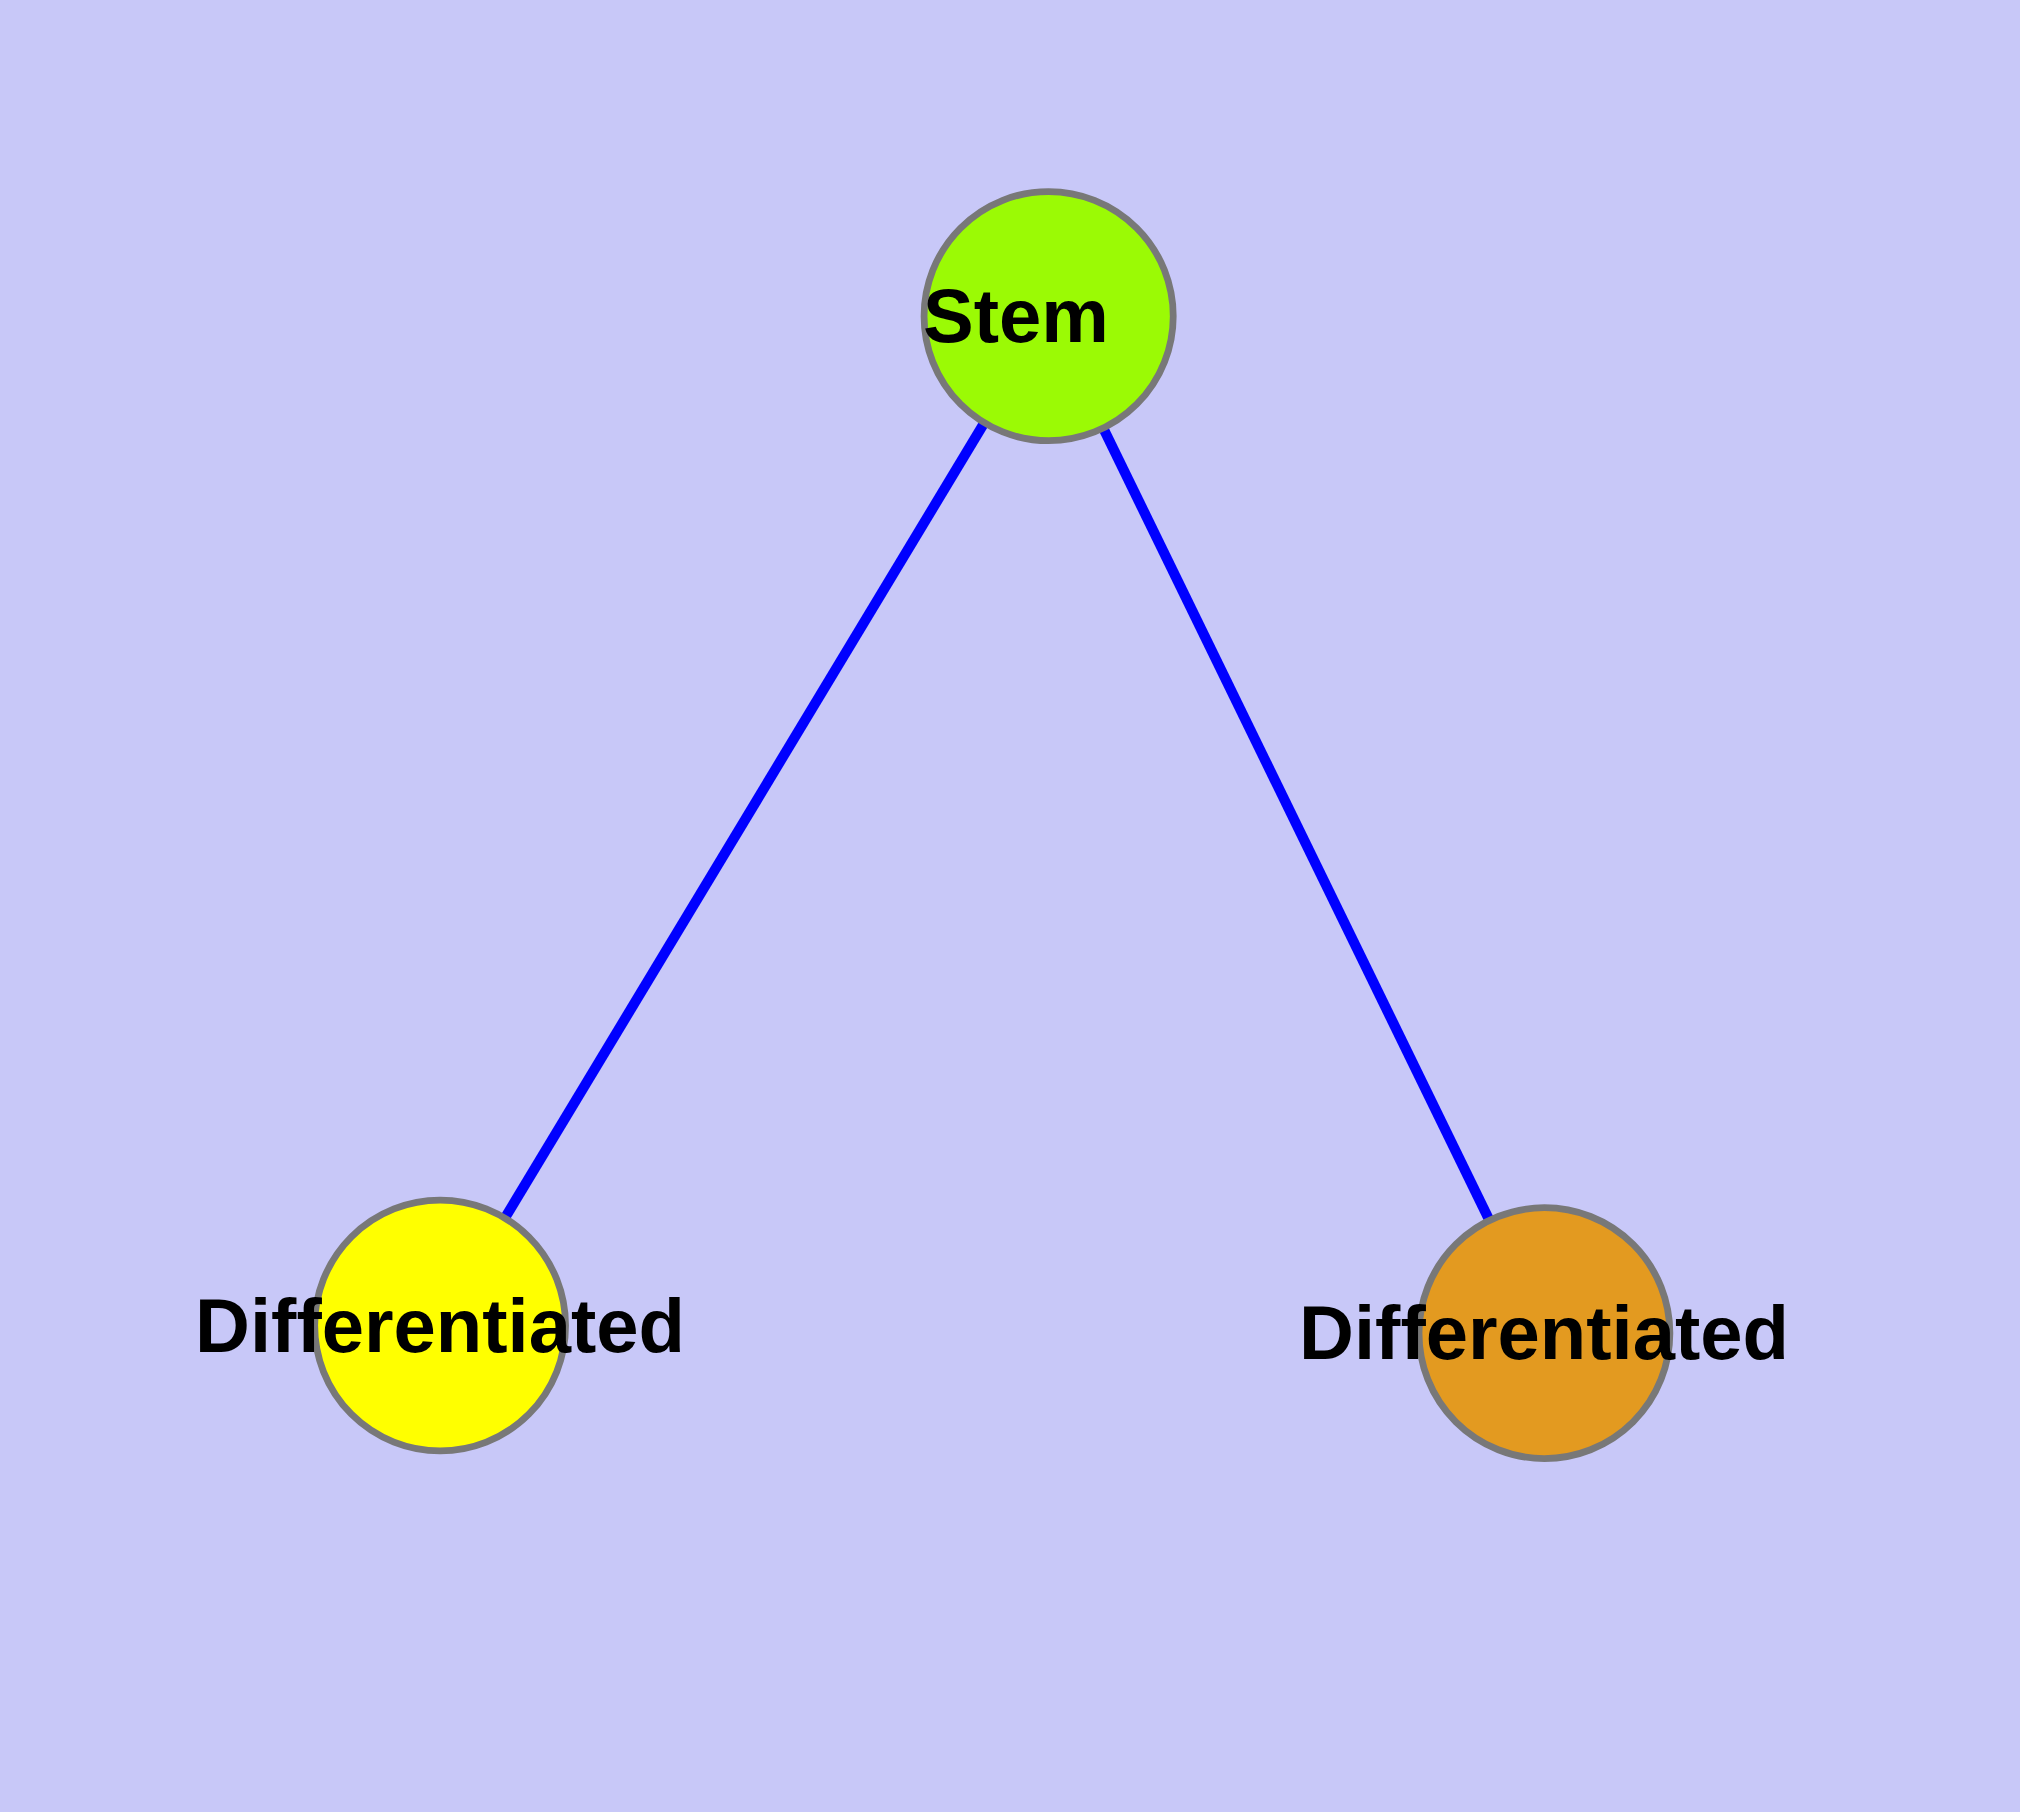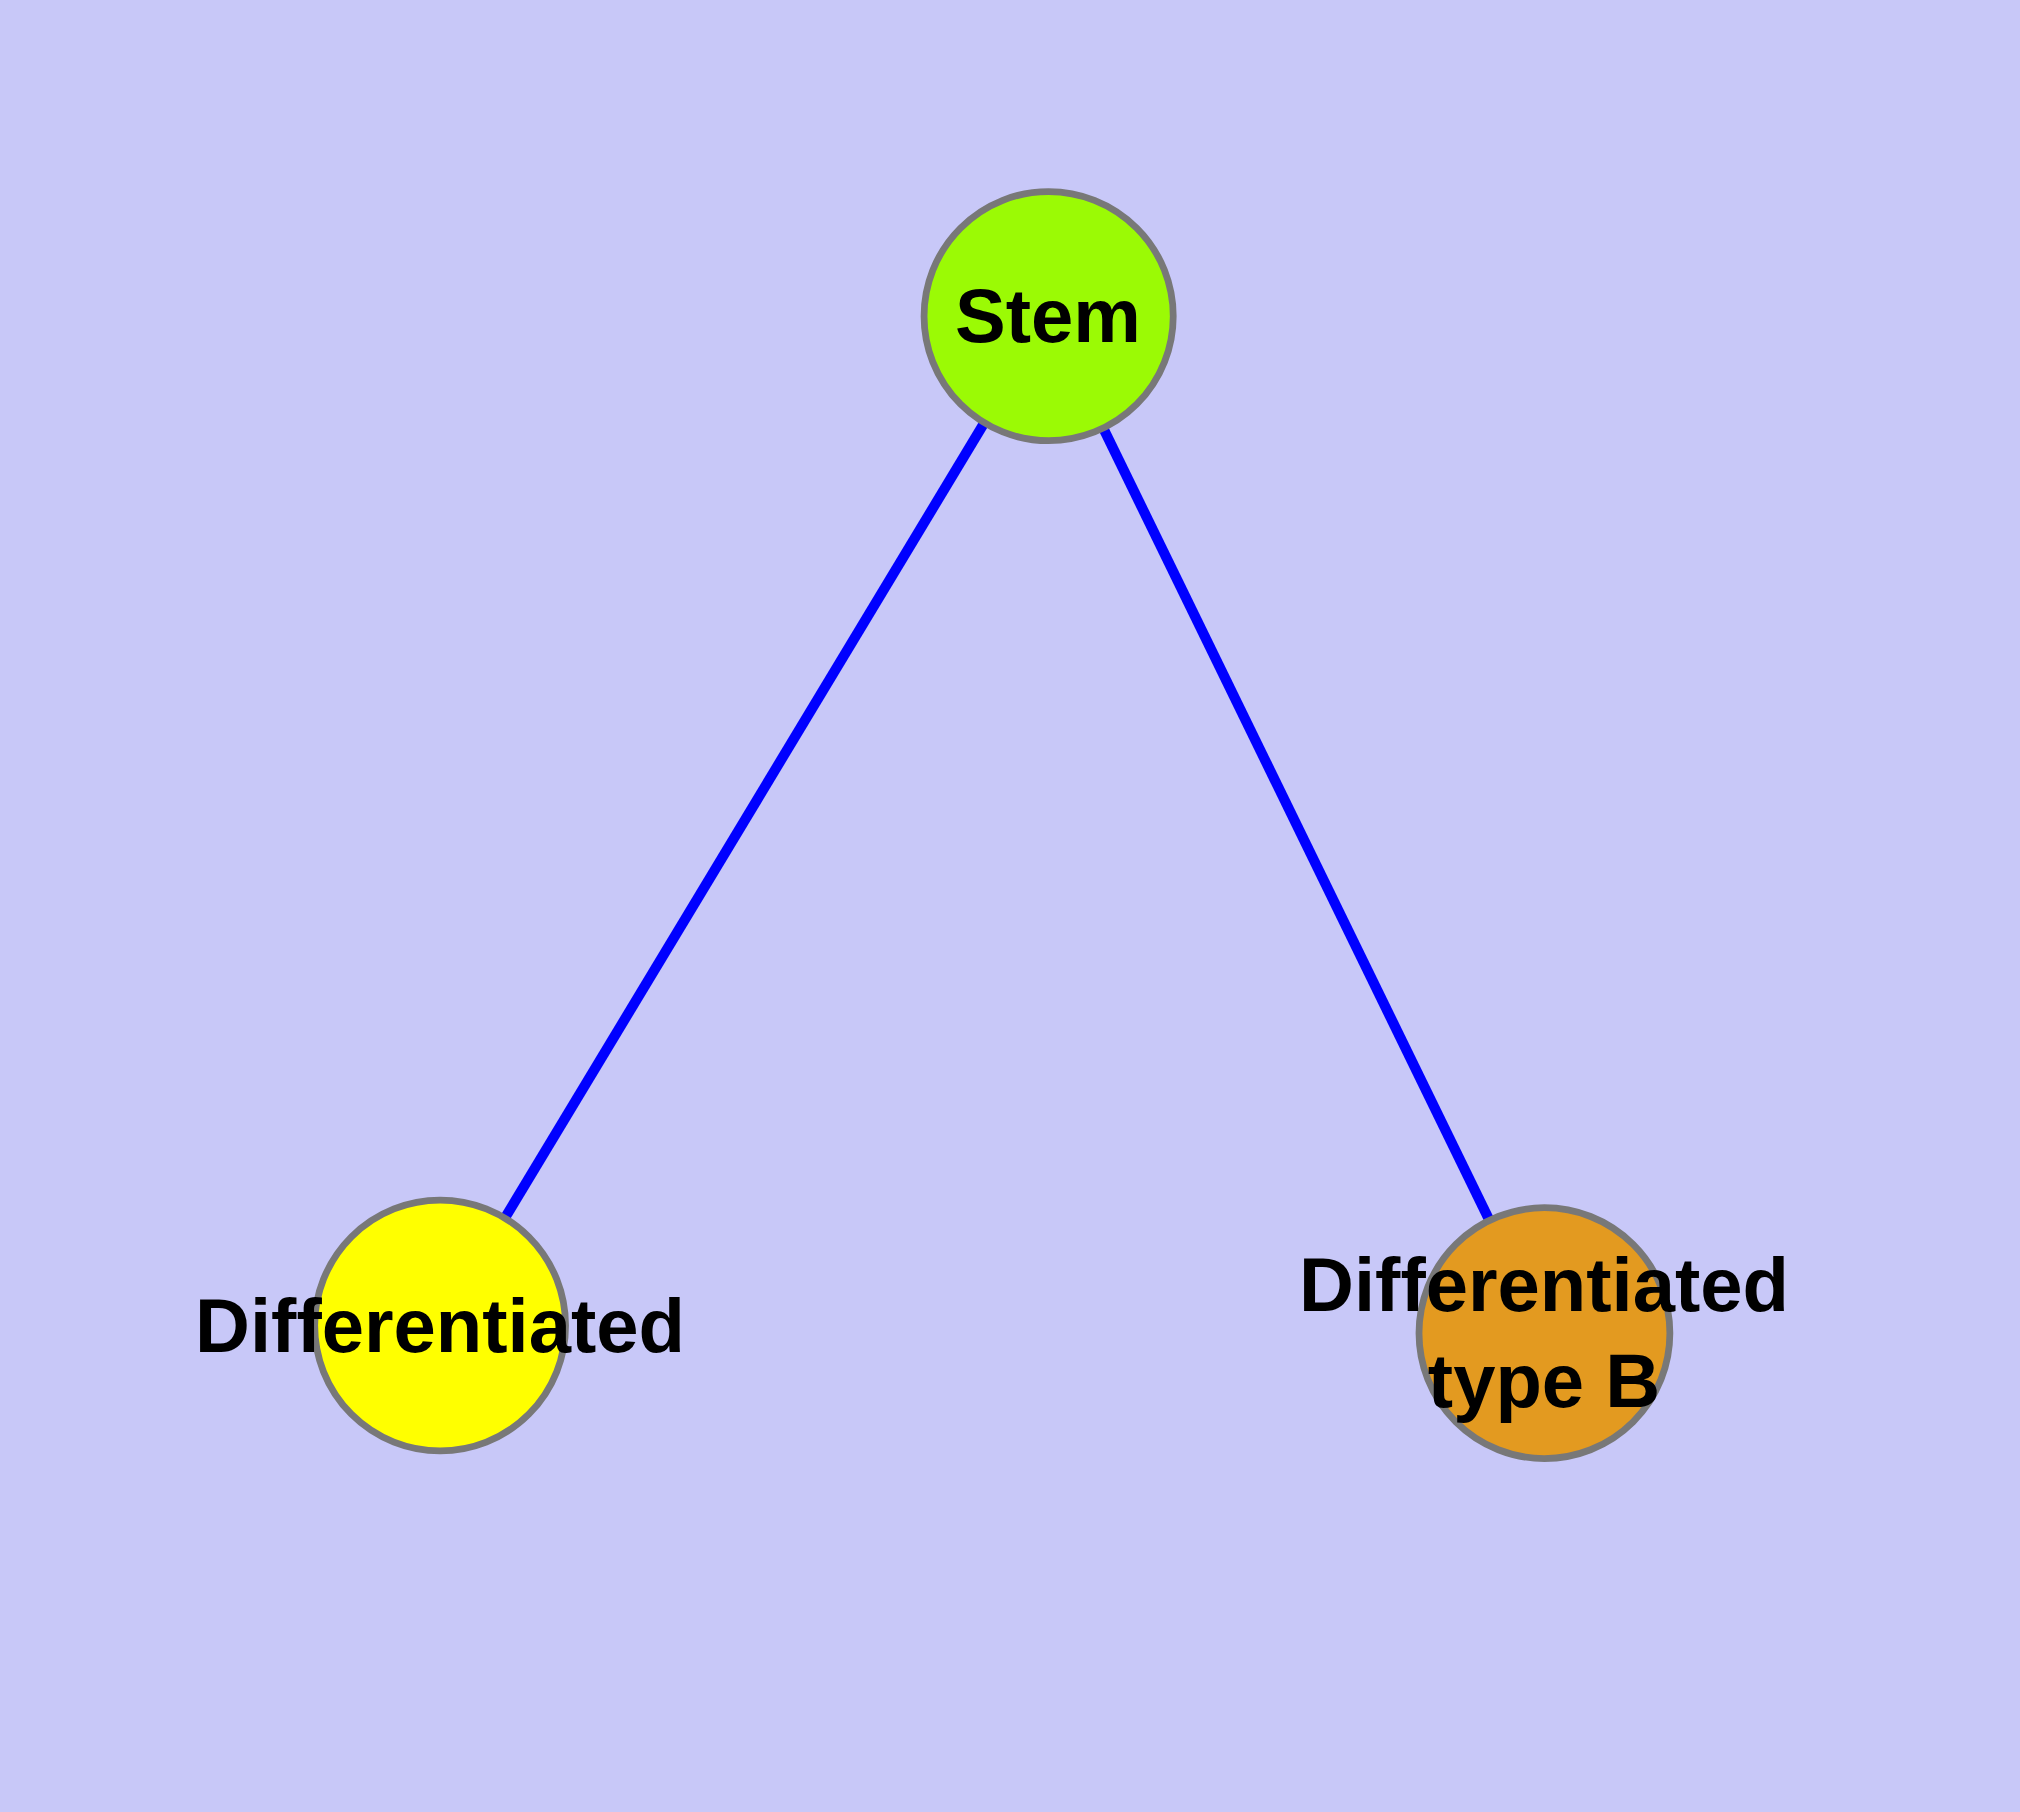--- a/index.html
+++ b/index.html
@@ -48,25 +48,24 @@
   <svg class="graph-layer" width="2021" height="1812" viewBox="0 0 2384 2138">
 
     <line class="edge" x1="1237" y1="373" x2="519" y2="1564" stroke="#0000FF"></line>
     <line class="edge" x1="1237" y1="373" x2="1822" y2="1573" stroke="#0000FF"></line>
 
     <circle class="node" cx="1237" cy="373" r="147" fill="#9BFA05"></circle>
     <circle class="node" cx="519" cy="1564" r="148" fill="#FFFF00"></circle>
     <circle class="node" cx="1822" cy="1573" r="148" fill="#E39A20"></circle>
   </svg>
 
-  <div class="node-label" style="left:1048px; top:316px;">Stem</div>
+  <div class="node-label" style="left:1016px; top:316px;">Stem</div>
 
   <div class="node-label" style="left:440px; top:1326px;">
     <div>Differentiated</div>
   </div>
 
   <div class="node-label" style="left:1544px; top:1333px;">
     <div>Differentiated</div>
-    <div>type B</div>
   </div>
 
 </div>
 
 
 </body></html>

